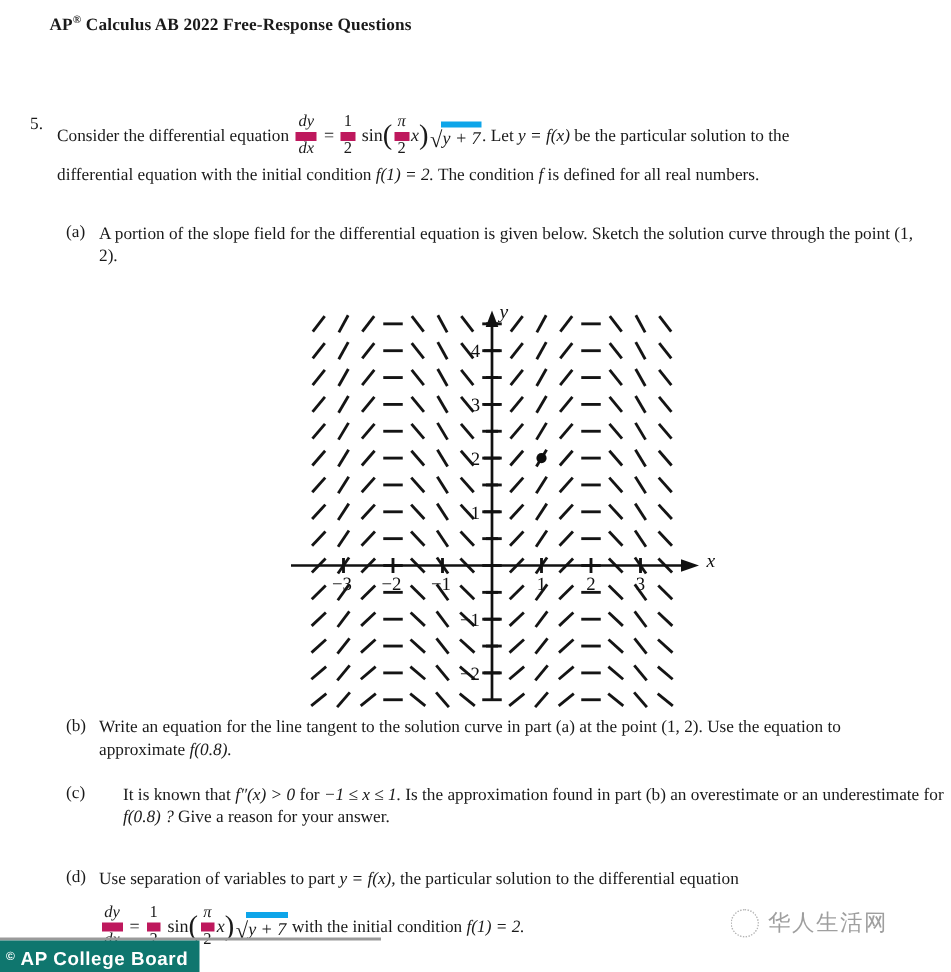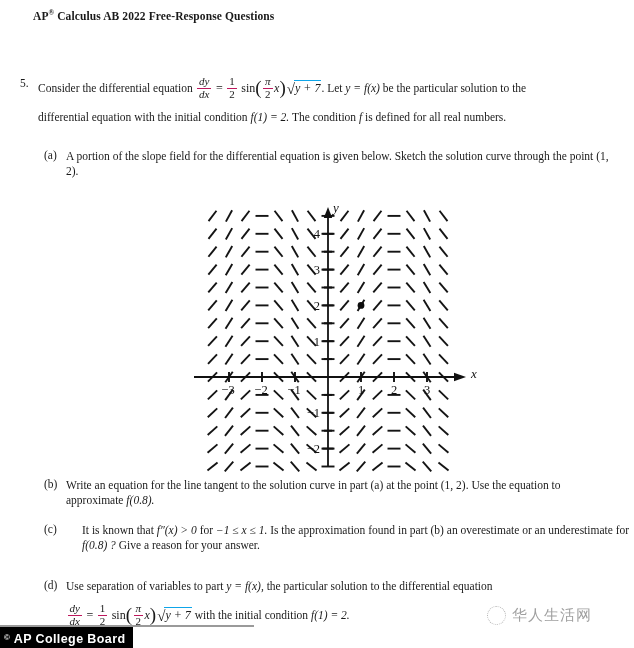--- a/index.html
+++ b/index.html
@@ -66,21 +66,21 @@
     display: inline-block;
     vertical-align: middle;
     text-align: center;
     line-height: 1.05;
     font-size: 11px;
     margin: 0 1.5px;
     position: relative;
     top: -1px;
   }
   .frac .num { display: block; padding: 0 2px; }
-  .frac .den { display: block; border-top: 1px solid #be185d; padding: 0 2px; }
+  .frac .den { display: block; border-top: 6px solid #be185d; padding: 0 2px; }
 
   .paren-big {
     display: inline-block;
     font-size: 19px;
     vertical-align: middle;
     line-height: 0.8;
     position: relative;
     top: -1px;
     font-family: "Liberation Serif", serif;
   }
@@ -94,21 +94,21 @@
   }
   .sqrt-sym {
     display: inline-block;
     font-size: 15px;
     line-height: 1;
     position: relative;
     top: 1px;
   }
   .sqrt-body {
     display: inline-block;
-    border-top: 1px solid #0ea5e9;
+    border-top: 4px solid #0ea5e9;
     padding: 0 1px 0 1px;
     margin-left: -1px;
     position: relative;
     top: -1px;
   }
 
   .eqbig { font-size: 12px; }
 
   
   .figure {
@@ -120,21 +120,21 @@
   }
   .figure svg { display: block; }
 
   
   .cb-watermark {
     position: absolute;
     left: 0px;
     top: 627px;
     width: 133px;
     height: 21px;
-    background: #000000;
+    background: #0f766e;
     color: #ffffff;
     font-family: "Liberation Sans", sans-serif;
     font-size: 12.5px;
     font-weight: bold;
     letter-spacing: 0.4px;
     line-height: 21px;
     padding-left: 4px;
     box-sizing: border-box;
     white-space: nowrap;
   }

